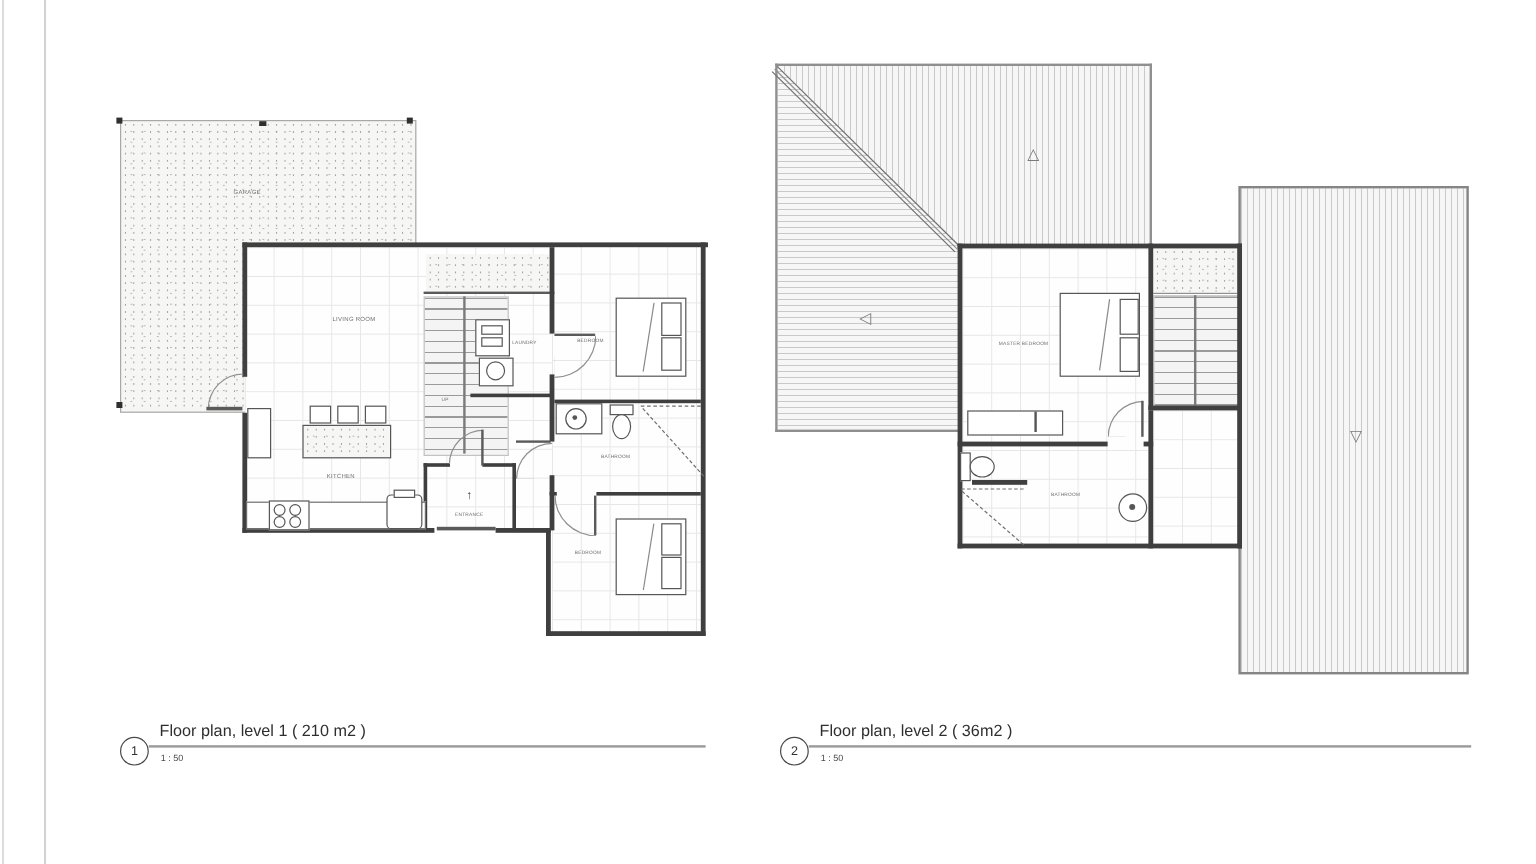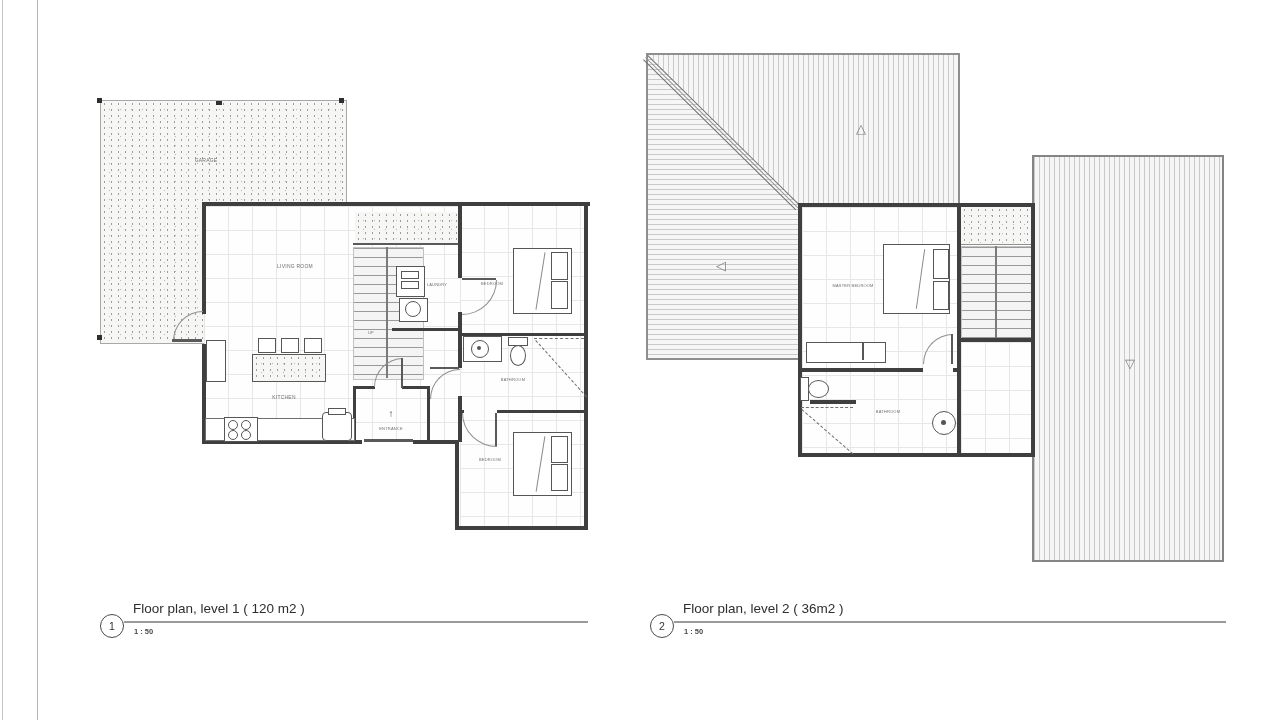--- a/index.html
+++ b/index.html
@@ -24,21 +24,21 @@
   .round{border-radius:50%;}
   .arc{position:absolute;border:0 solid #8f8f8f;}
   .leaf{position:absolute;background:#5a5a5a;}
   .tick{position:absolute;background:#2f2f2f;}
   .lbl{position:absolute;transform:translate(-50%,-50%) scale(.62);font-size:8px;letter-spacing:.4px;
        color:#6f6f6f;white-space:nowrap;}
   .lbl.xs{transform:translate(-50%,-50%) scale(.5);}
   .marker{position:absolute;transform:translate(-50%,-50%);font-size:13px;color:#7a7a7a;}
   .arrow{position:absolute;transform:translate(-50%,-50%);font-size:10px;color:#3a3a3a;}
   .ptitle{position:absolute;font-size:13.5px;color:#2e2e2e;}
-  .pscale{position:absolute;font-size:7.5px;color:#4a4a4a;font-weight:bold;}
+  .pscale{position:absolute;font-size:7.5px;color:#4a4a4a;}
   .pnum{position:absolute;width:22px;height:22px;border:1.3px solid #4a4a4a;border-radius:50%;
         display:flex;align-items:center;justify-content:center;font-size:10.5px;color:#333;background:#fff;}
   .underline{position:absolute;background:#9a9a9a;}
   .dash{position:absolute;border-top:1px dashed #6f6f6f;transform-origin:0 0;}
   .diag{position:absolute;transform-origin:0 0;border-top:1.5px solid #6f6f6f;border-bottom:1.5px solid #6f6f6f;
         background:linear-gradient(#8f8f8f,#8f8f8f) center/100% 1px no-repeat;}
 </style>
 </head>
 <body>
 
@@ -195,21 +195,21 @@
     <div class="furn round" style="left:808px;top:380px;width:19px;height:16px;"></div>
     <div class="dash" style="left:801px;top:407px;width:52px;"></div>
     <div class="dash" style="left:802px;top:409px;width:68px;transform:rotate(41deg);"></div>
     <div class="furn round" style="left:932px;top:411px;width:22px;height:22px;"></div>
     <div class="abs round" style="left:941px;top:420px;width:5px;height:5px;background:#565656;"></div>
     <div class="lbl xs" style="left:888px;top:412px;">BATHROOM</div>
   </div>
 
   <div>
     <div class="pnum" style="left:100px;top:614px;">1</div>
-    <div class="ptitle" style="left:133px;top:601px;">Floor plan, level 1 ( 120 m2 )</div>
+    <div class="ptitle" style="left:133px;top:601px;">Floor plan, level 1 ( 210 m2 )</div>
     <div class="underline" style="left:124px;top:621px;width:464px;height:2px;"></div>
     <div class="pscale" style="left:134px;top:627px;">1 : 50</div>
   </div>
   <div>
     <div class="pnum" style="left:650px;top:614px;">2</div>
     <div class="ptitle" style="left:683px;top:601px;">Floor plan, level 2 ( 36m2 )</div>
     <div class="underline" style="left:674px;top:621px;width:552px;height:2px;"></div>
     <div class="pscale" style="left:684px;top:627px;">1 : 50</div>
   </div>
 

